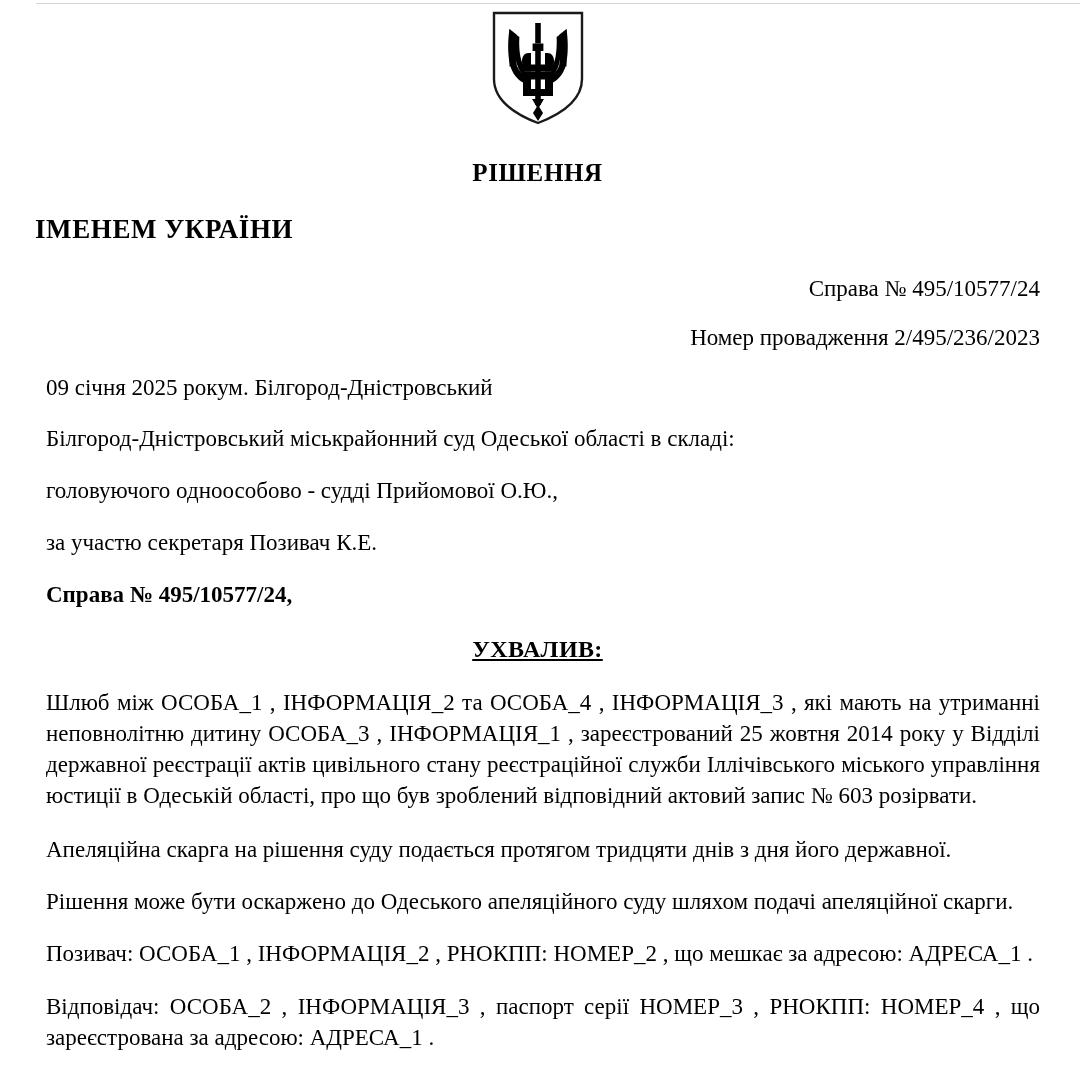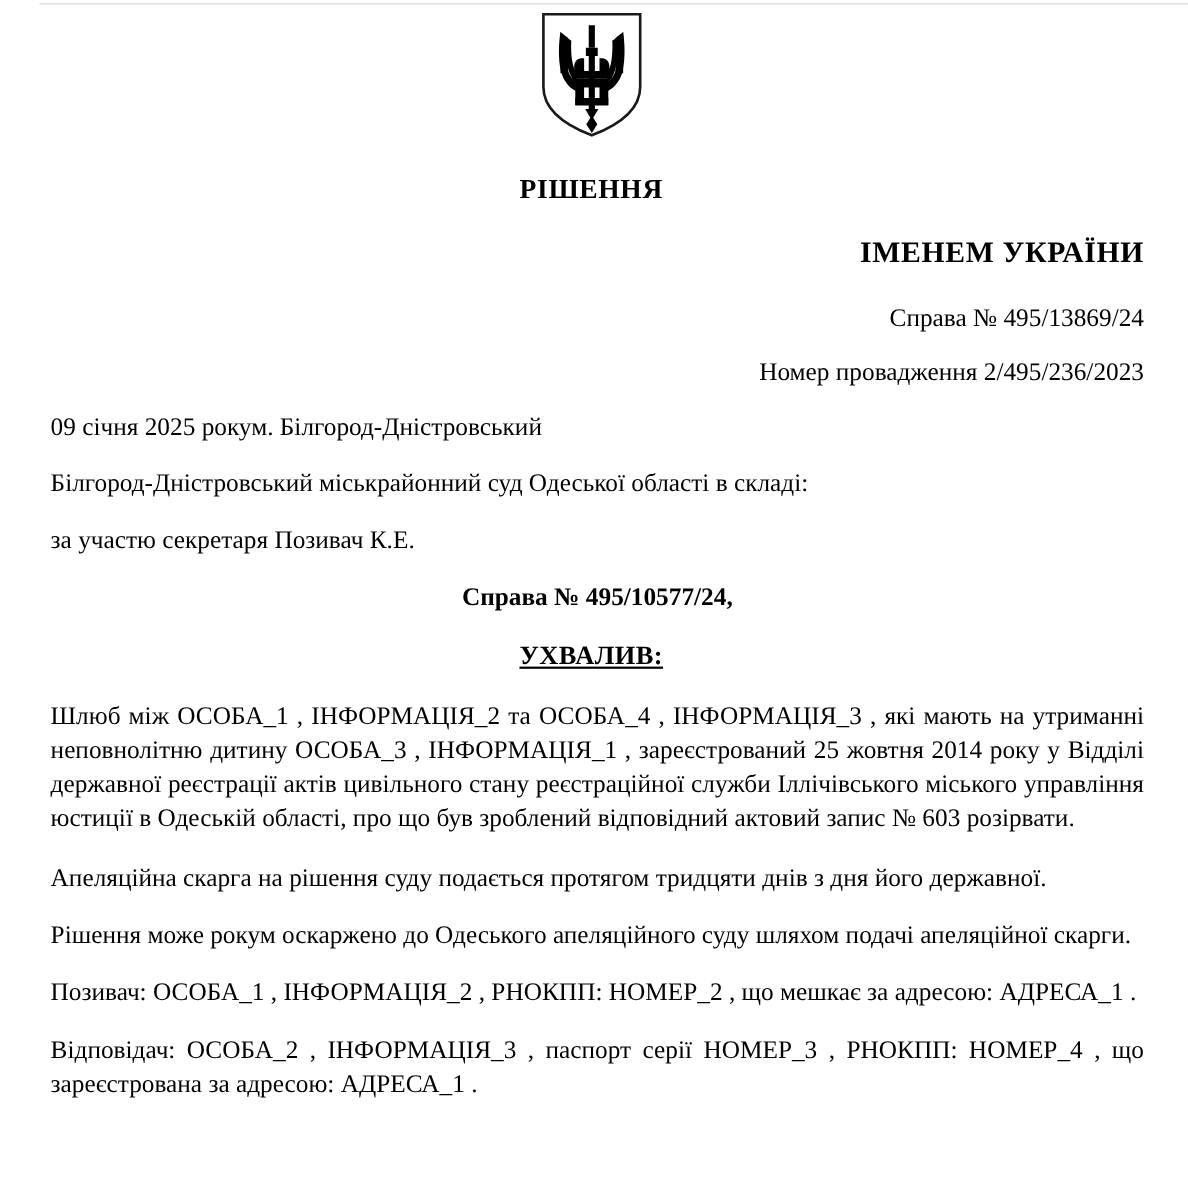--- a/index.html
+++ b/index.html
@@ -46,21 +46,21 @@
   }
   h1.doc-title {
     margin: 20px 0 0 0;
     text-align: center;
     font-size: 25px;
     font-weight: bold;
     letter-spacing: 0.6px;
   }
   h2.doc-subtitle {
     margin: 27px 0 0 0;
-    text-align: right;
+    text-align: left;
     font-size: 27px;
     font-weight: bold;
     letter-spacing: 0.6px;
   }
   .meta-block {
     margin-top: 30px;
   }
   .meta-line {
     text-align: right;
     font-size: 23px;
@@ -77,21 +77,20 @@
     text-align: left;
   }
   p.para.justify {
     text-align: justify;
     text-justify: inter-word;
     margin-bottom: 24px;
     line-height: 1.35;
   }
   p.para.bold {
     font-weight: bold;
-    text-align: center;
   }
   .ruling-heading {
     margin: 26px 0 24px 0;
     text-align: center;
     font-size: 24px;
     font-weight: bold;
     letter-spacing: 0.4px;
     text-decoration: underline;
   }
   .tight {
@@ -129,33 +128,34 @@
         <path d="M40 88 l12 0 l-6 10 z"></path>
         <path d="M46 94 l-5 8 l5 8 l5 -8 z"></path>
       </g>
     </svg>
   </div>
 
   <h1 class="doc-title">РІШЕННЯ</h1>
   <h2 class="doc-subtitle">ІМЕНЕМ УКРАЇНИ</h2>
 
   <div class="meta-block">
-    <div class="meta-line">Справа № 495/13869/24</div>
+    <div class="meta-line">Справа № 495/10577/24</div>
     <div class="meta-line">Номер провадження 2/495/236/2023</div>
   </div>
 
   <div class="body-block">
     <p class="para tight">09 січня 2025 рокум. Білгород-Дністровський</p>
     <p class="para tight">Білгород-Дністровський міськрайонний суд Одеської області в складі:</p>
+    <p class="para tight">головуючого одноособово - судді Прийомової О.Ю.,</p>
     <p class="para tight">за участю секретаря Позивач К.Е.</p>
     <p class="para bold tight">Справа № 495/10577/24,</p>
 
     <div class="ruling-heading">УХВАЛИВ:</div>
 
     <p class="para justify">Шлюб між ОСОБА_1 , ІНФОРМАЦІЯ_2 та ОСОБА_4 , ІНФОРМАЦІЯ_3 , які мають на утриманні неповнолітню дитину ОСОБА_3 , ІНФОРМАЦІЯ_1 , зареєстрований 25 жовтня 2014 року у Відділі державної реєстрації актів цивільного стану реєстраційної служби Іллічівського міського управління юстиції в Одеській області, про що був зроблений відповідний актовий запис № 603 розірвати.</p>
     <p class="para">Апеляційна скарга на рішення суду подається протягом тридцяти днів з дня його державної.</p>
-    <p class="para">Рішення може рокум оскаржено до Одеського апеляційного суду шляхом подачі апеляційної скарги.</p>
+    <p class="para">Рішення може бути оскаржено до Одеського апеляційного суду шляхом подачі апеляційної скарги.</p>
     <p class="para">Позивач: ОСОБА_1 , ІНФОРМАЦІЯ_2 , РНОКПП: НОМЕР_2 , що мешкає за адресою: АДРЕСА_1 .</p>
     <p class="para justify">Відповідач: ОСОБА_2 , ІНФОРМАЦІЯ_3 , паспорт серії НОМЕР_3 , РНОКПП: НОМЕР_4 , що зареєстрована за адресою: АДРЕСА_1 .</p>
 
   </div>
 
 </div>
 
 </body></html>

